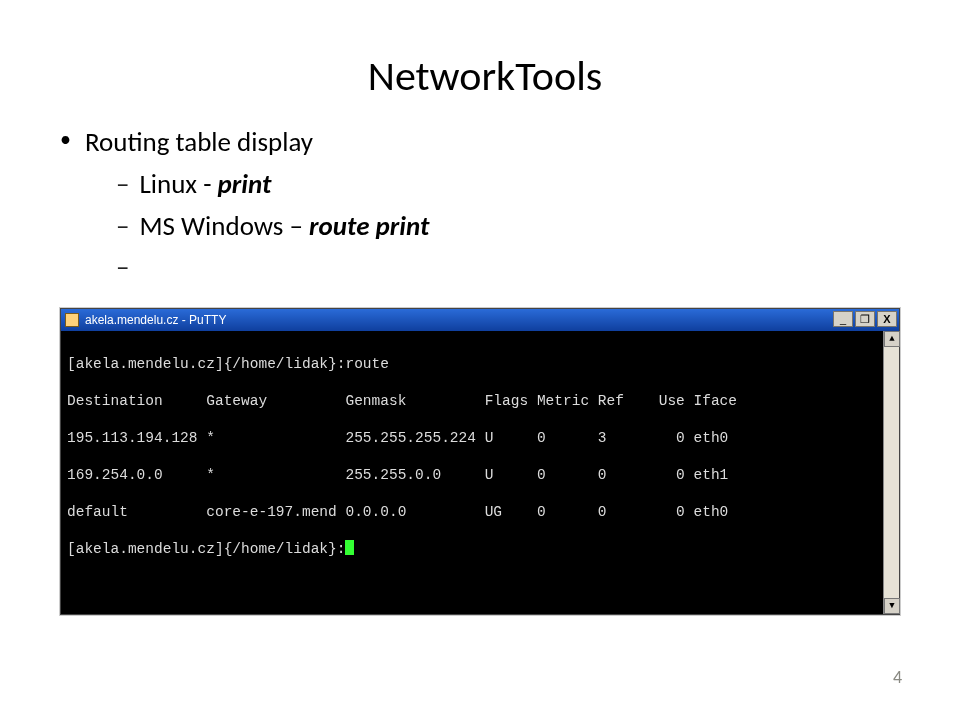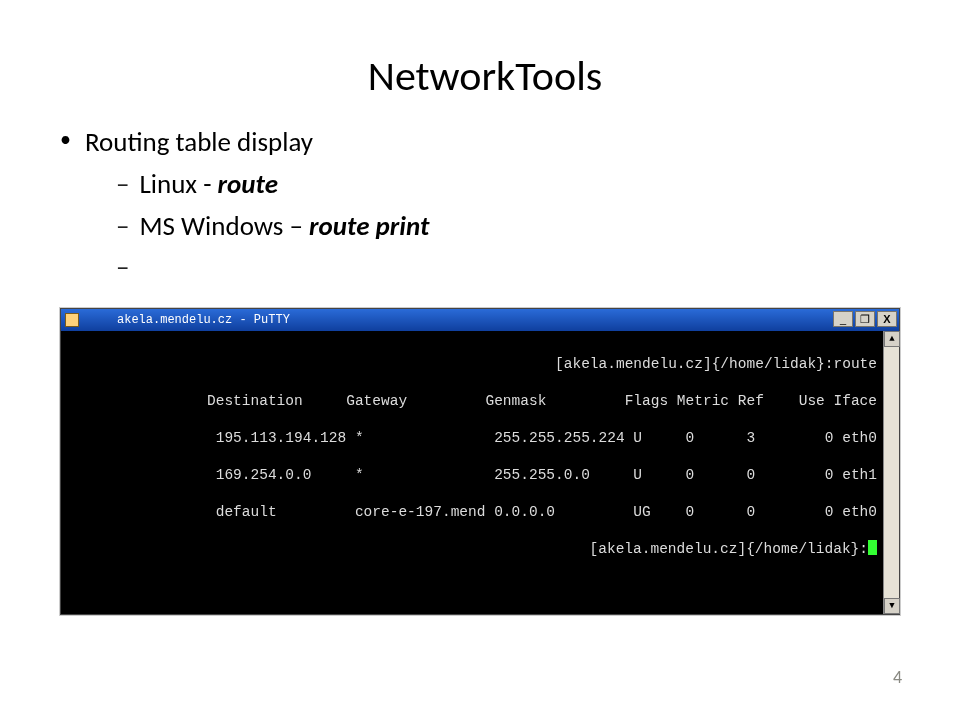--- a/index.html
+++ b/index.html
@@ -27,21 +27,21 @@
     background: linear-gradient(#2a6bd8, #0f3f9e);
     display: flex;
     align-items: center;
     padding: 0 4px;
     position: relative;
   }
   .putty-icon {
     width: 14px; height: 14px; background: #ffd27a; border: 1px solid #7a5a1a;
     margin-right: 6px;
   }
-  .putty-title-text { color: #fff; font-size: 12px; font-family: Liberation Mono, monospace; margin-left: 32px; }
+  .putty-title-text { color: #fff; font-size: 12px; font-family: Liberation Sans, sans-serif; }
   .putty-buttons { position: absolute; right: 2px; top: 2px; display: flex; gap: 2px; }
   .putty-btn {
     width: 20px; height: 16px; background: #d6d2c8; border: 1px solid #7a756b;
     display: flex; align-items: center; justify-content: center;
     font-size: 11px; font-family: Arial, sans-serif; line-height: 1;
     color: #000;
   }
   .putty-btn.close-btn { font-weight: bold; }
   .putty-body {
     position: relative;
@@ -50,21 +50,20 @@
   }
   .terminal {
     flex: 1;
     background: #000;
     padding: 5px 6px 18px 6px;
     color: #dcdcdc;
     font-size: 14.5px;
     line-height: 1.28;
     white-space: pre;
     overflow: hidden;
-    text-align: right;
   }
   .terminal .row { white-space: pre; }
   .cursor {
     display: inline-block;
     width: 9px; height: 15px;
     background: #33ff33;
     vertical-align: -2px;
   }
   .scrollbar {
     width: 16px;
@@ -95,21 +94,21 @@
 
   <div class="bullet-list">
     <div class="top-bullet">
       <span class="top-dot">•</span>
       <span>Routing table display</span>
     </div>
     <div class="sub-list">
       <div class="sub-bullet">
         <span class="sub-dash">–</span>
         <span>
-          <span>Linux - </span><span class="bold-italic">route</span>
+          <span>Linux - </span><span class="bold-italic">print</span>
         </span>
       </div>
       <div class="sub-bullet">
         <span class="sub-dash">–</span>
         <span>
           <span>MS Windows – </span><span class="bold-italic">route print</span>
         </span>
       </div>
       <div class="sub-bullet">
         <span class="sub-dash">–</span>

